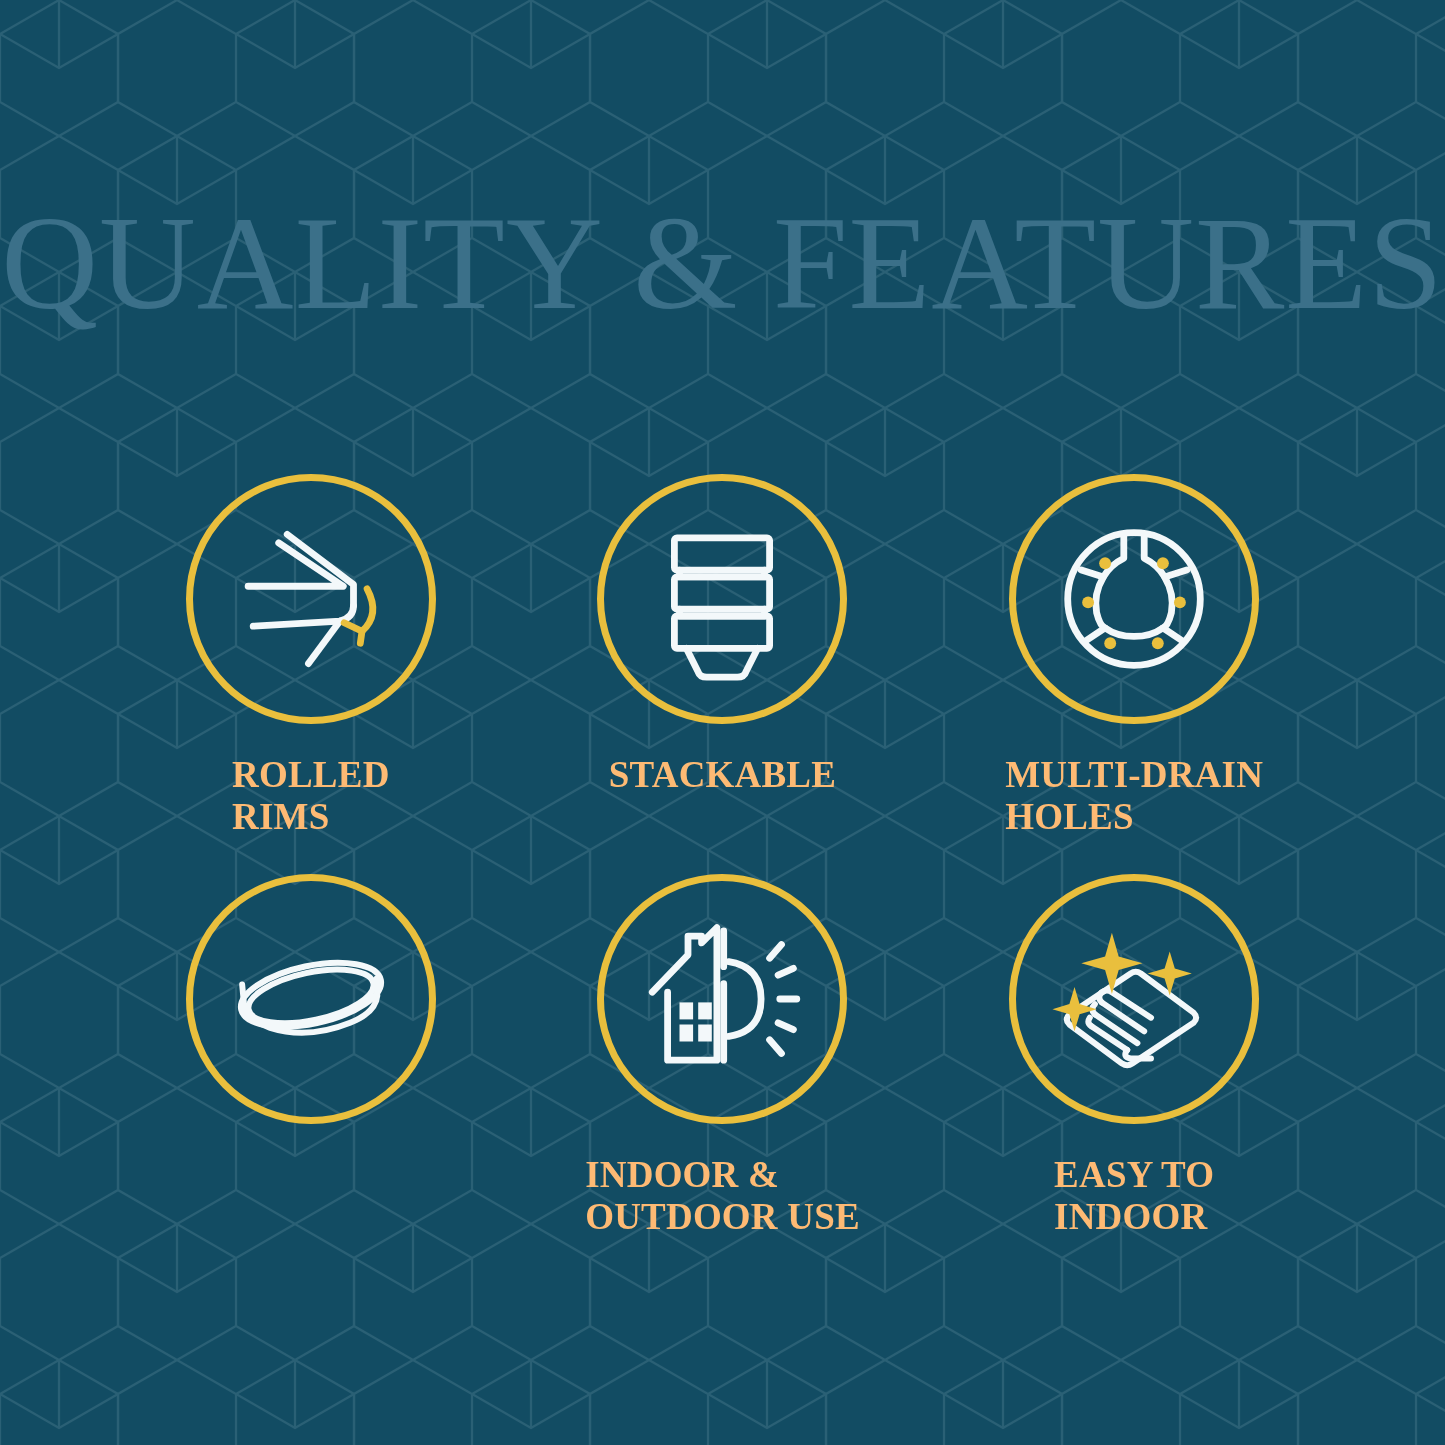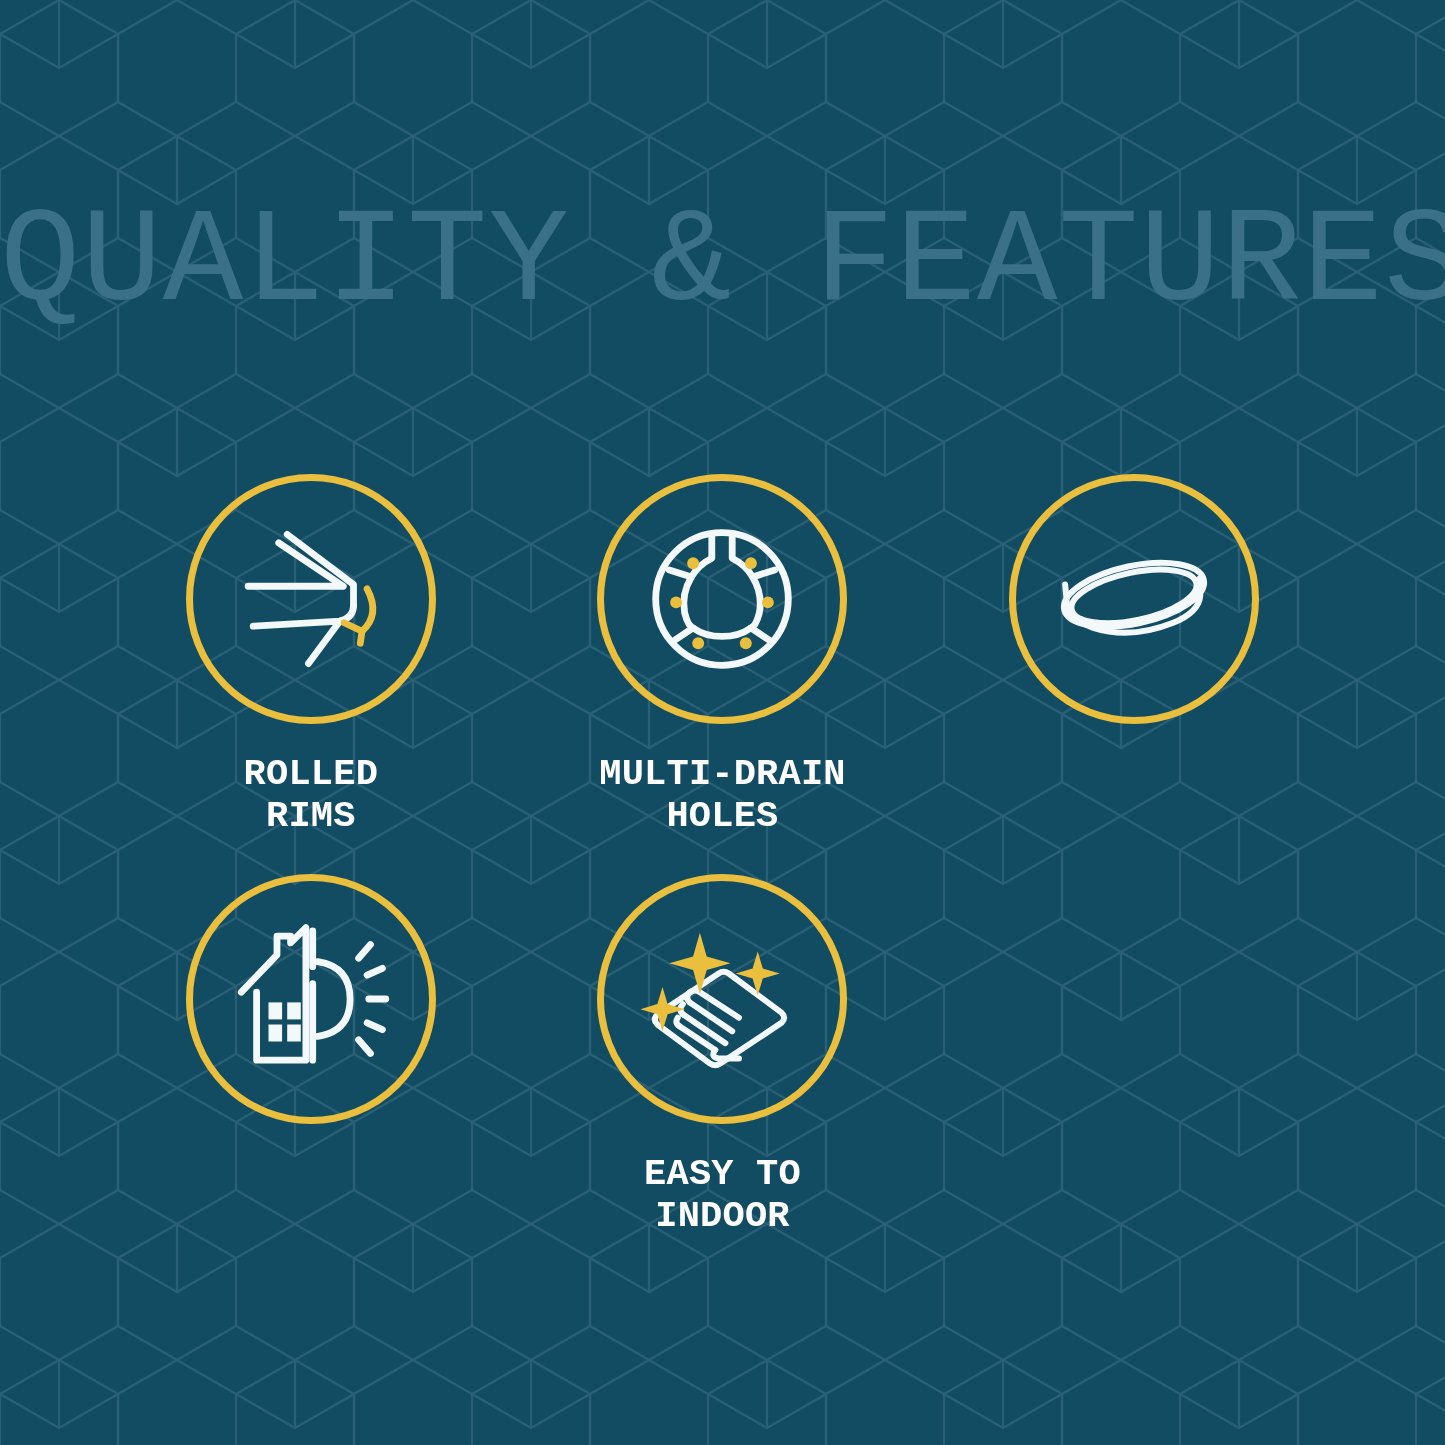--- a/index.html
+++ b/index.html
@@ -7,21 +7,21 @@
     padding: 0;
     background: #0e4258;
   }
 
   #page {
     position: relative;
     width: 1445px;
     height: 1445px;
     background: #124C63;
     overflow: hidden;
-    font-family: Liberation Mono, monospace;
+    font-family: Liberation Serif, serif;
   }
 
   
   #bg-pattern {
     position: absolute;
     inset: 0;
     width: 100%;
     height: 100%;
     pointer-events: none;
   }
@@ -73,22 +73,22 @@
 
   .badge svg {
     display: block;
     width: 170px;
     height: 170px;
     overflow: visible;
   }
 
   .feature-label {
     margin-top: 30px;
-    text-align: center;
-    color: #ffffff;
+    text-align: left;
+    color: #fdba74;
     font-size: 37px;
     line-height: 1.13;
     font-weight: 700;
     letter-spacing: 0.2px;
     white-space: pre-line;
   }
 </style>
 </head>
 <body>
 
@@ -128,20 +128,35 @@
           <g fill="none" stroke="#E9BF3D" stroke-width="8" stroke-linecap="round" stroke-linejoin="round">
             <path d="M 166 88 Q 182 118 160 138"></path>
             <path d="M 160 138 L 139 128 M 160 138 L 158 152"></path>
           </g>
         </svg>
       </div>
       <div class="feature-label">ROLLED
 RIMS</div>
     </div>
 
+    <div class="feature">
+      <div class="badge">
+        <svg viewBox="0 0 200 200">
+          <g fill="none" stroke="#F3F8FA" stroke-width="8" stroke-linecap="round" stroke-linejoin="round">
+            <rect x="44" y="28" width="112" height="38" rx="3"></rect>
+            <path d="M 50 66 L 50 74 L 150 74 L 150 66"></path>
+            <rect x="44" y="74" width="112" height="38" rx="3"></rect>
+            <path d="M 50 112 L 50 120 L 150 120 L 150 112"></path>
+            <rect x="44" y="120" width="112" height="38" rx="3"></rect>
+            <path d="M 58 158 L 72 186 Q 74 192 82 192 L 118 192 Q 126 192 128 186 L 142 158"></path>
+          </g>
+        </svg>
+      </div>
+      <div class="feature-label">STACKABLE</div>
+    </div>
 
     <div class="feature">
       <div class="badge">
         <svg viewBox="0 0 200 200">
           <g fill="none" stroke="#F3F8FA" stroke-width="8" stroke-linecap="round" stroke-linejoin="round">
             <circle cx="100" cy="100" r="78"></circle>
             <path d="M 88 24 L 88 52 Q 72 60 64 74 L 38 66"></path>
             <path d="M 112 24 L 112 52 Q 128 60 136 74 L 162 66"></path>
             <path d="M 42 150 L 66 134 Q 80 144 100 144 Q 120 144 134 134 L 158 150"></path>
             <path d="M 64 74 Q 52 94 56 116 Q 60 132 66 134"></path>
@@ -183,20 +198,22 @@
             <path d="M 156 52 L 170 36 M 166 72 L 184 64 M 168 100 L 188 100 M 166 128 L 184 136 M 156 148 L 170 164"></path>
           </g>
           <g fill="#F3F8FA">
             <rect x="50" y="104" width="16" height="20"></rect>
             <rect x="72" y="104" width="16" height="20"></rect>
             <rect x="50" y="130" width="16" height="20"></rect>
             <rect x="72" y="130" width="16" height="20"></rect>
           </g>
         </svg>
       </div>
+      <div class="feature-label">INDOOR &amp;
+OUTDOOR USE</div>
     </div>
 
     <div class="feature">
       <div class="badge">
         <svg viewBox="0 0 200 200">
           <g fill="none" stroke="#F3F8FA" stroke-width="7" stroke-linecap="round" stroke-linejoin="round">
             <path d="M 24 118 Q 18 124 24 130 L 86 176 Q 92 180 98 176 L 170 128 Q 176 122 170 116 L 108 70 Q 102 66 96 70 Z"></path>
             <path d="M 62 104 L 112 138"></path>
             <path d="M 54 118 L 104 152"></path>
             <path d="M 50 132 L 92 160"></path>

